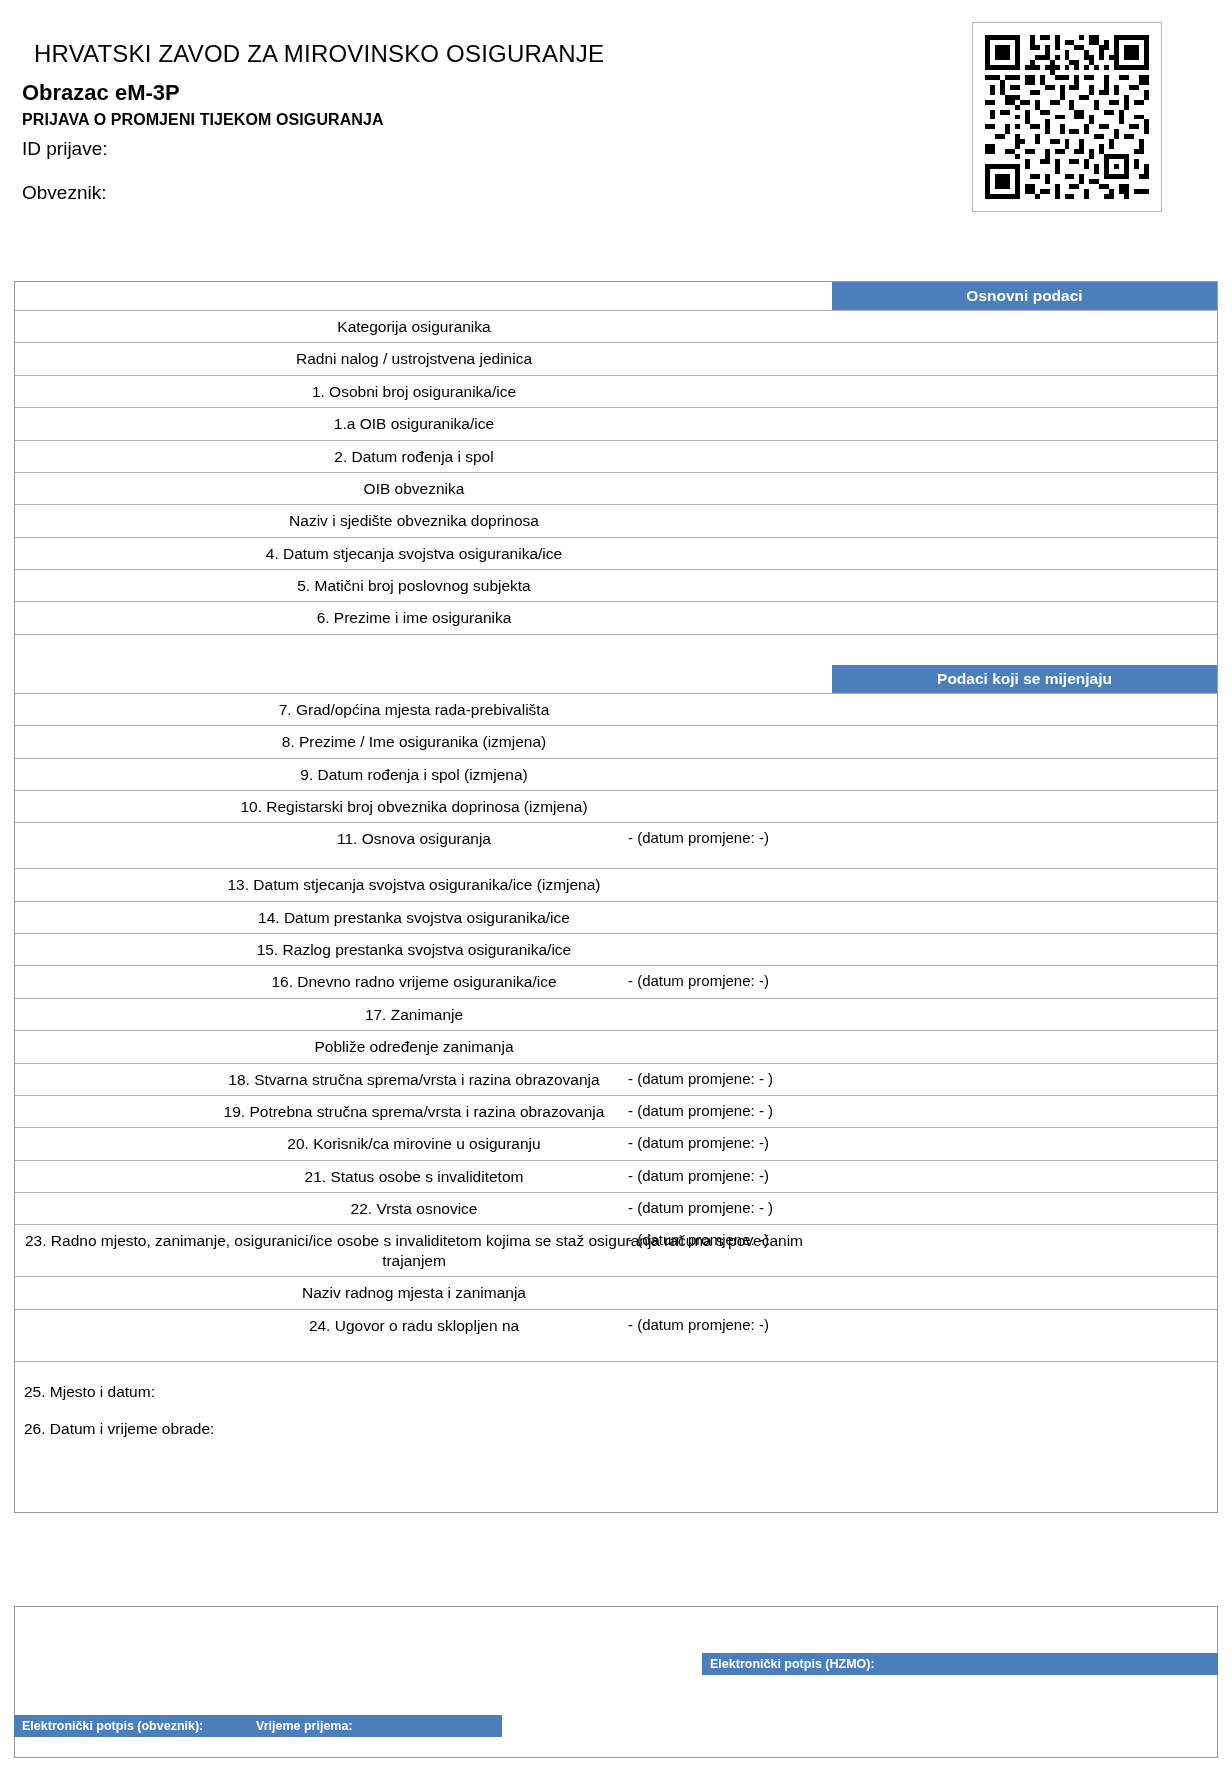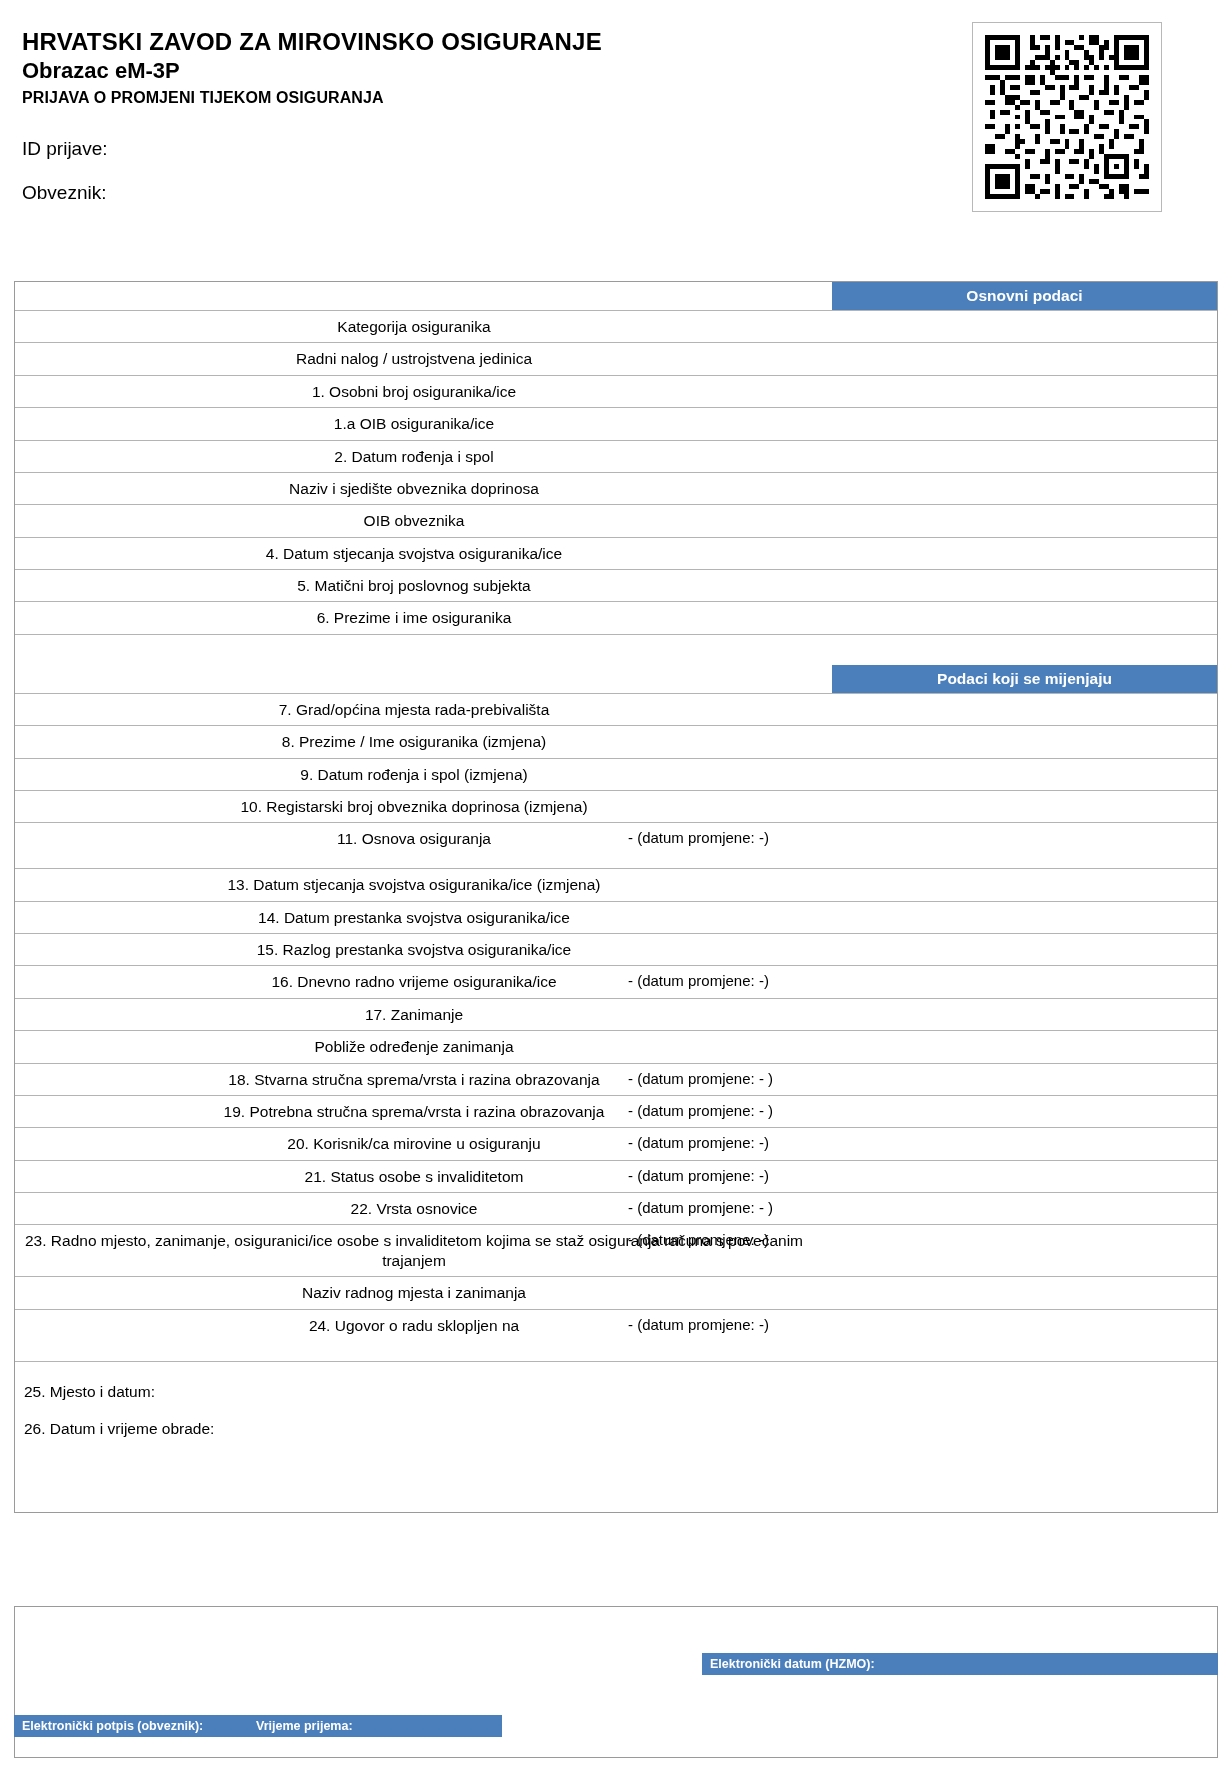--- a/index.html
+++ b/index.html
@@ -24,24 +24,24 @@
     height: 262px;
   }
   .hdr-text {
     position: absolute;
     left: 22px;
     top: 28px;
     width: 820px;
   }
   .org-name {
     font-size: 24px;
-    font-weight: bold;
+    font-weight: normal;
     letter-spacing: 0.2px;
     line-height: 1.18;
-    margin: 0;
+    margin: 12px;
     white-space: nowrap;
   }
   .form-code {
     font-size: 22px;
     font-weight: bold;
     line-height: 1.2;
     margin: 2px 0 0 0;
   }
   .form-subtitle {
     font-size: 16px;
@@ -398,24 +398,24 @@
   <div class="row">
       <span class="label">1. Osobni broj osiguranika/ice</span>
     </div>
   <div class="row">
       <span class="label">1.a OIB osiguranika/ice</span>
     </div>
   <div class="row">
       <span class="label">2. Datum rođenja i spol</span>
     </div>
   <div class="row">
+      <span class="label">OIB obveznika</span>
+    </div>
+  <div class="row">
       <span class="label">Naziv i sjedište obveznika doprinosa</span>
-    </div>
-  <div class="row">
-      <span class="label">OIB obveznika</span>
     </div>
   <div class="row">
       <span class="label">4. Datum stjecanja svojstva osiguranika/ice</span>
     </div>
   <div class="row">
       <span class="label">5. Matični broj poslovnog subjekta</span>
     </div>
   <div class="row">
       <span class="label">6. Prezime i ime osiguranika</span>
     </div>
@@ -508,15 +508,15 @@
 </div>
 
 <div class="bottom-box"></div>
 
 <div class="sig-bar sig-left">
   <span class="seg1">Elektronički potpis (obveznik):</span>
   <span class="seg2">Vrijeme prijema:</span>
 </div>
 
 <div class="sig-bar sig-right">
-  <span class="seg1">Elektronički datum (HZMO):</span>
+  <span class="seg1">Elektronički potpis (HZMO):</span>
   <span class="seg2">Vrijeme obrade:</span>
 </div>
 
 </body></html>

